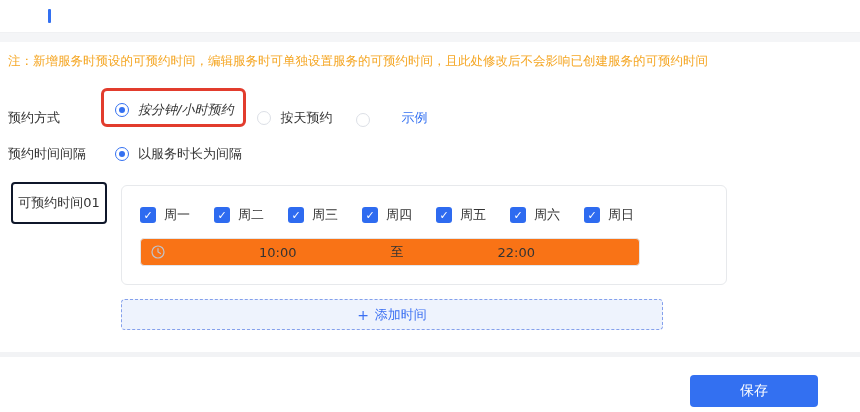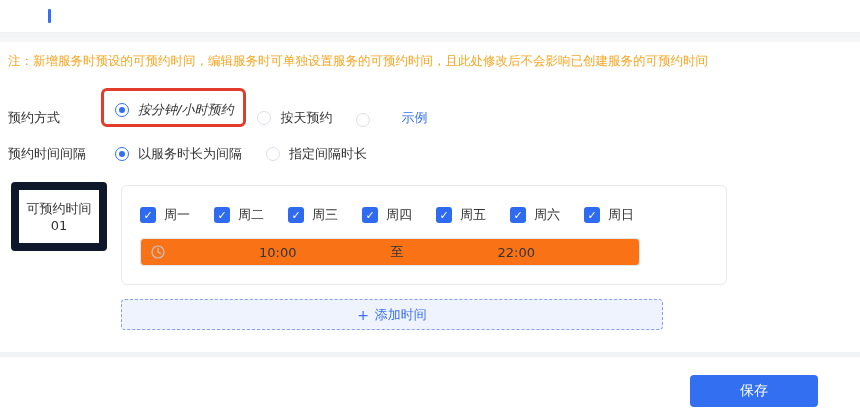--- a/index.html
+++ b/index.html
@@ -21,21 +21,21 @@
   
   .content { background:#fff; padding:8px 0 22px 8px; }
   .note { color:#f5a623; font-size:12.5px; line-height:18px; margin-top:2px;
           white-space:nowrap; }
 
   .form-row { display:flex; align-items:flex-end; margin-top:18px; }
   .row-label { width:93px; flex:none; color:#333; }
 
   .red-box { border:3px solid #e23c2d; border-radius:6px;
              padding:10px 10px 5px 11px; display:flex; align-items:center;font-style:italic; }
-  .red-box-label { border:8px solid #0f172a; border-radius:4px;
+  .red-box-label { border:2px solid #0f172a; border-radius:4px;
                    padding:10px 2px; width:96px; text-align:center; color:#333; }
 
   .radio-opt { display:flex; align-items:center; cursor:pointer; }
   .radio-opt + .radio-opt { margin-left:24px; }
   .radio { width:14px; height:14px; border-radius:50%; border:1px solid #dcdfe6;
            background:#fff; margin-right:9px; position:relative; flex:none; }
   .radio.checked { border-color:#3370f1; }
   .radio.checked::after { content:""; position:absolute; left:3px; top:3px;
            width:6px; height:6px; border-radius:50%; background:#3370f1; }
   .after-redbox { margin-left:11px; }
@@ -106,24 +106,20 @@
     </span>
     <span class="link">示例</span>
   </div>
 
   <div class="form-row">
     <span class="row-label">预约时间间隔</span>
     <span class="radio-opt indent">
       <span class="radio checked"></span>
       <span>以服务时长为间隔</span>
     </span>
-    <span class="radio-opt">
-      <span class="radio"></span>
-      <span>指定间隔时长</span>
-    </span>
   </div>
 
   <div class="avail">
     <div class="avail-label-col">
       <div class="red-box-label">可预约时间01</div>
     </div>
     <div class="avail-right">
       <div class="panel">
         <div class="weekdays">
           <span class="weekday">

